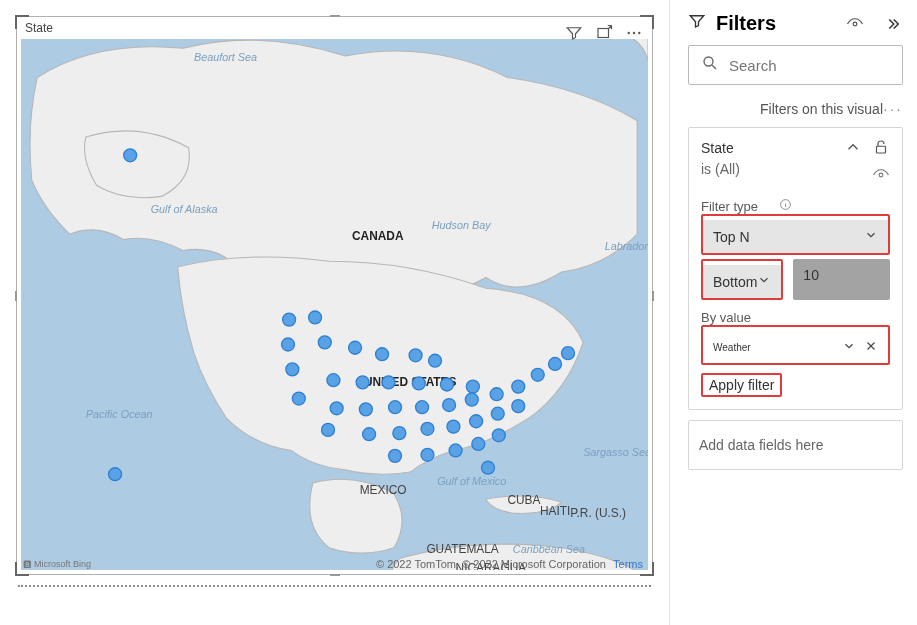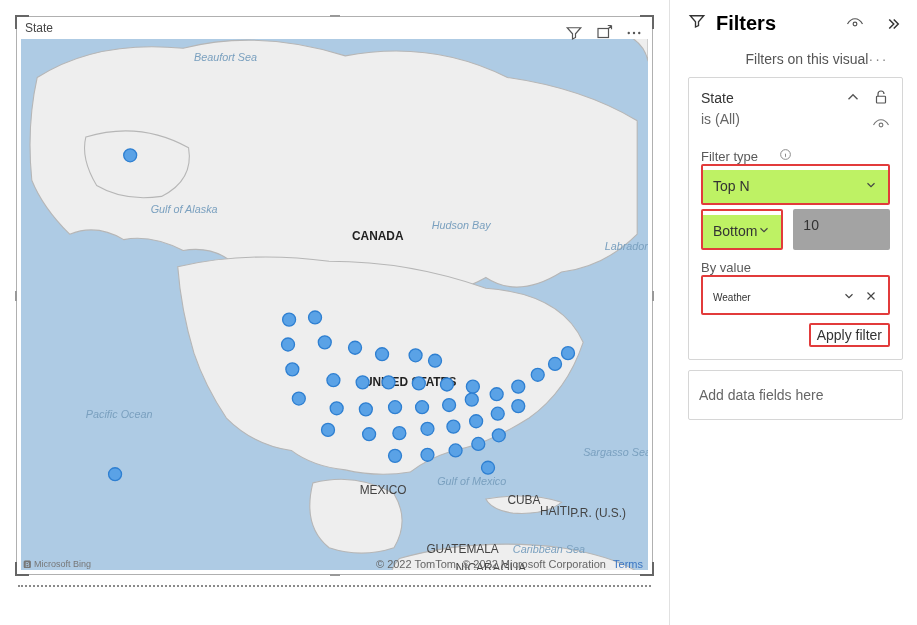--- a/index.html
+++ b/index.html
@@ -48,40 +48,40 @@
   
   .filters-pane { width:248px; border-left:1px solid #e1e1e1; padding:12px 14px 16px 18px; display:flex; flex-direction:column; gap:10px; }
   .filters-header { display:flex; align-items:center; justify-content:space-between; }
   .filters-title { display:flex; align-items:center; gap:10px; font-size:20px; font-weight:600; }
   .filters-header-icons { display:flex; gap:18px; color:#555; }
   .hicon { width:20px; height:20px; display:flex; align-items:center; justify-content:center; cursor:pointer; }
 
   .search-box { display:flex; align-items:center; gap:10px; border:1px solid #b9b9b9; padding:8px 12px; border-radius:2px; }
   .search-box input { border:none; outline:none; font-size:15px; flex:1; color:#333; background:transparent; }
 
-  .section-row { display:flex; justify-content:center; align-items:center; color:#555; font-size:14px; margin-top:6px;margin-left:43px; }
+  .section-row { display:flex; justify-content:flex-end; align-items:center; color:#555; font-size:14px; margin-top:6px;margin-left:43px; }
   .more { letter-spacing:2px; color:#888; cursor:pointer; }
 
   .filter-card { border:1px solid #d6d6d6; border-radius:2px; padding:10px 12px 12px 12px; }
   .card-head { display:flex; justify-content:space-between; align-items:flex-start; }
   .card-head-left { font-size:14px; color:#333; line-height:1.5; }
   .card-head-icons { display:flex; flex-direction:column; gap:6px; align-items:flex-end; }
   .card-head-icons .row1 { display:flex; gap:10px; }
 
   .fld-label { font-size:13px; color:#5a5a5a; margin-top:10px; display:flex; align-items:center; gap:21px; }
   .hlred { border:2px solid #e23b3b; border-radius:2px; }
-  .select-like { display:flex; justify-content:space-between; padding:8px 10px; background:#bef264; font-size:14px; color:#333; margin-top:4px; cursor:pointer; border:1px solid #c9c9c9; }
+  .select-like { display:flex; justify-content:space-between; align-items:center; padding:8px 10px; background:#e5e5e5; font-size:14px; color:#333; margin-top:4px; cursor:pointer; border:1px solid #c9c9c9; }
   .hlred .select-like, .hlred.input-like { border:none; }
   .row-two { display:flex; gap:10px; margin-top:4px; }
   .row-two > div { flex:1; }
   .input-like { padding:8px 10px; background:#a3a3a3; font-size:14px; color:#333; border:1px solid #c9c9c9; }
   .byvalue { display:flex; justify-content:space-between; align-items:center; padding:8px 10px; font-size:10px; color:#333; margin-top:4px; }
   .byvalue .ricons { display:flex; gap:8px; color:#555; }
 
-  .apply-row { display:flex; justify-content:flex-end; margin-top:8px; }
+  .apply-row { display:flex; justify-content:flex-start; margin-top:8px; }
   .apply-link { font-size:14px; color:#333; padding:2px 6px; cursor:pointer; }
 
   .addfields { border:1px solid #d6d6d6; text-align:left; padding:16px 10px; color:#666; font-size:14px; border-radius:2px; }
 
   svg.icon { width:18px; height:18px; }
 </style>
 </head>
 <body>
 
 <div class="workspace">
@@ -229,20 +229,29 @@
             </svg>
         </span>
         <span class="hicon">
           <svg class="icon" viewBox="0 0 24 24" fill="none" stroke="#333" stroke-width="2">
               <path d="M7 6l6 6-6 6M13 6l6 6-6 6"></path>
             </svg>
         </span>
       </div>
     </div>
 
+    <div class="search-box">
+      <span>
+        <svg class="icon" viewBox="0 0 24 24" fill="none" stroke="#666" stroke-width="1.8">
+            <circle cx="10" cy="10" r="6"></circle>
+            <path d="M20 20l-5-5"></path>
+          </svg>
+      </span>
+      <input type="text" placeholder="Search" style="">
+    </div>
 
     <div class="section-row">
       <span>Filters on this visual</span>
       <span class="more">···</span>
     </div>
 
     <div class="filter-card">
       <div class="card-head">
         <div class="card-head-left">
           <div>State</div>

